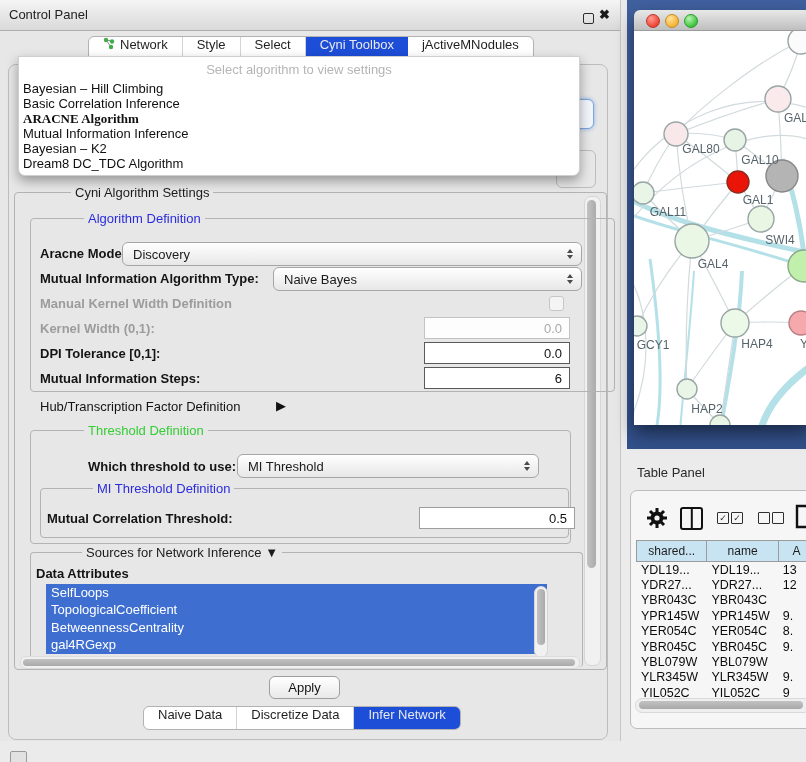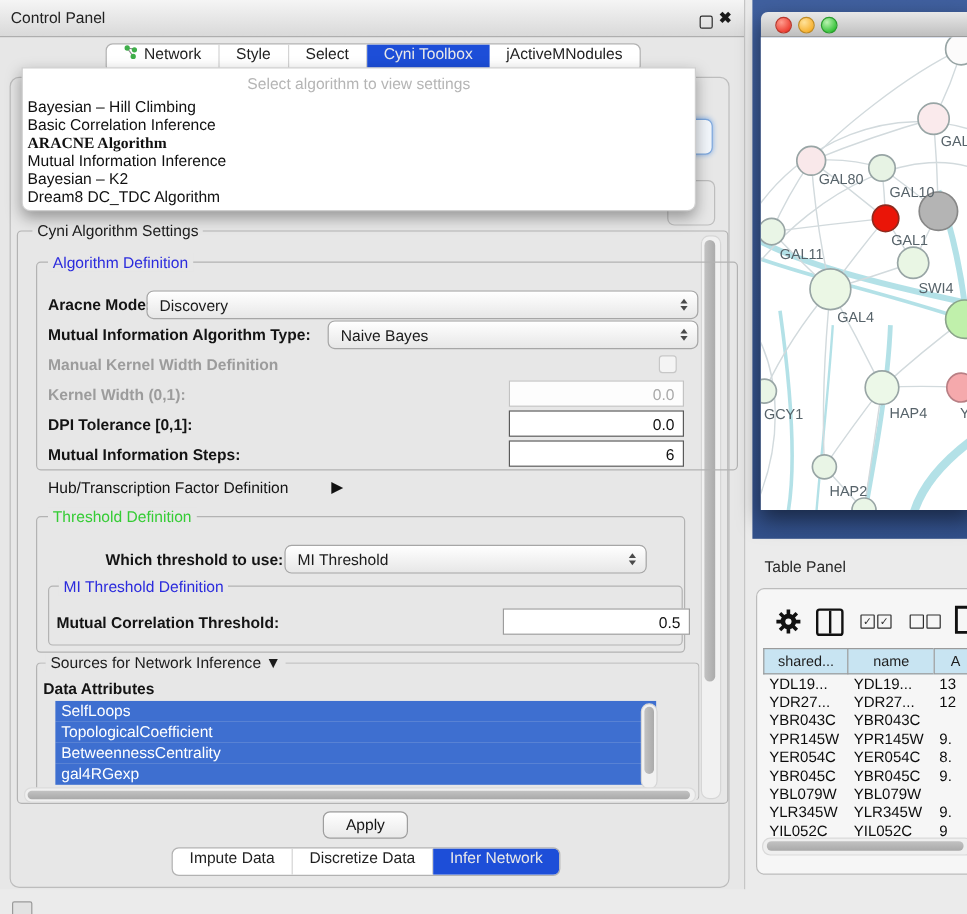--- a/index.html
+++ b/index.html
@@ -18,21 +18,21 @@
   .tabbar .tab.sel{background:#1d4ed8;color:#e9e9e9;border-right:none;}
   .top-tabbar{left:88px;top:36px;height:23px;}
   .bot-tabbar{left:143px;top:706px;height:22px;}
   
   .outer-box{position:absolute;left:8px;top:64px;width:598px;height:674px;border:1px solid #bdbdbd;border-radius:8px;background:#e7e7e7;}
   
   .frag-combo{position:absolute;left:556px;top:99px;width:36px;height:28px;border:1px solid #7da7dd;border-radius:6px;background:#f2f6fb;box-shadow:0 0 4px #86b0e6;}
   .frag-group{position:absolute;left:556px;top:150px;width:38px;height:36px;border:1px solid #bdbdbd;border-radius:6px;}
   
   .grp{position:absolute;border:1px solid #b3b3b3;border-radius:4px;}
-  .grp-title{position:absolute;top:-8px;background:#e7e7e7;padding:0 4px;font-size:13px;color:#1c1c1c;white-space:nowrap;}
+  .grp-title{position:absolute;top:-8px;background:#e7e7e7;padding:0 4px;font-size:13px;color:#1c1c1c;white-space:nowrap;margin-left:44px;}
   .grp-title.blue{color:#2b2bdd;}
   .grp-title.green{color:#35cc35;}
   .flabel{position:absolute;font-size:13px;font-weight:bold;color:#141414;white-space:nowrap;}
   .flabel.dis{color:#9c9c9c;}
   .combo{position:absolute;border:1px solid #a6a6a6;border-radius:6px;background:linear-gradient(#ffffff,#e7e7e7);box-shadow:inset 0 1px 0 #fff;display:flex;align-items:center;padding-left:10px;font-size:13px;color:#1b1b1b;}
   .combo .arrows{position:absolute;right:8px;top:50%;transform:translateY(-50%);display:flex;flex-direction:column;align-items:center;gap:2px;}
   .tri-up{width:0;height:0;border-left:3.5px solid transparent;border-right:3.5px solid transparent;border-bottom:4.5px solid #4a4a4a;}
   .tri-down{width:0;height:0;border-left:3.5px solid transparent;border-right:3.5px solid transparent;border-top:4.5px solid #4a4a4a;}
   .nfield{position:absolute;background:#fff;border:1px solid #5a5a5a;display:flex;align-items:center;justify-content:flex-end;padding:0 7px;font-size:13px;color:#111;}
   .nfield.dis{border:1px solid #c3c3c3;color:#a9a9a9;background:#fdfdfd;}
@@ -190,21 +190,21 @@
       <div class="sb-thumb-v" style="left:1.5px;top:2px;width:8px;height:56px;"></div>
     </div>
 
     <div style="position:absolute;left:20px;top:656px;width:558px;height:11px;background:#f0f0f0;border:1px solid #dcdcdc;border-radius:6px;">
       <div class="sb-thumb-h" style="left:2px;top:1.5px;width:552px;height:7px;"></div>
     </div>
 
     <div class="btn" style="left:269px;top:676px;width:69px;height:21px;">Apply</div>
 
     <div class="tabbar bot-tabbar" id="botTabs">
-        <div class="tab">Impute Data</div>
+        <div class="tab">Naive Data</div>
         <div class="tab">Discretize Data</div>
         <div class="tab sel">Infer Network</div>
       </div>
   </div>
 
   <div class="mini-ic"></div>
 
   <div class="popup" id="algoPopup">
     <div class="popup-ph">Select algorithm to view settings</div>
   <div class="popup-item" style="top: 24px;">Bayesian – Hill Climbing</div>

